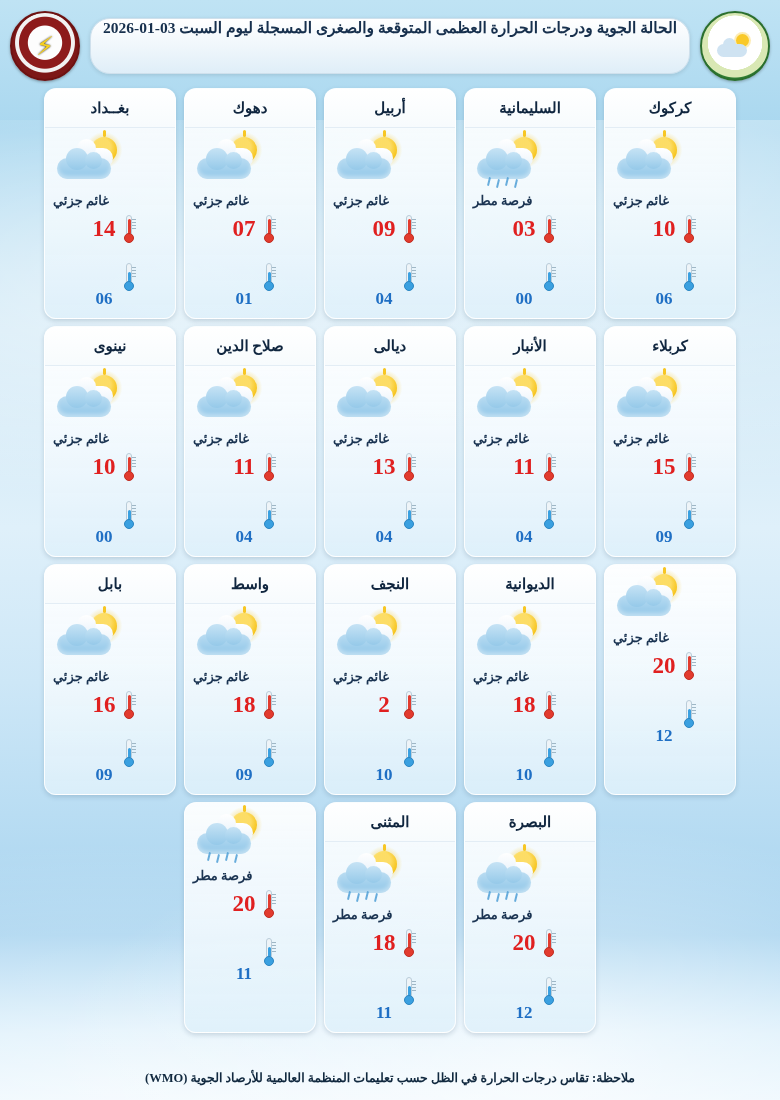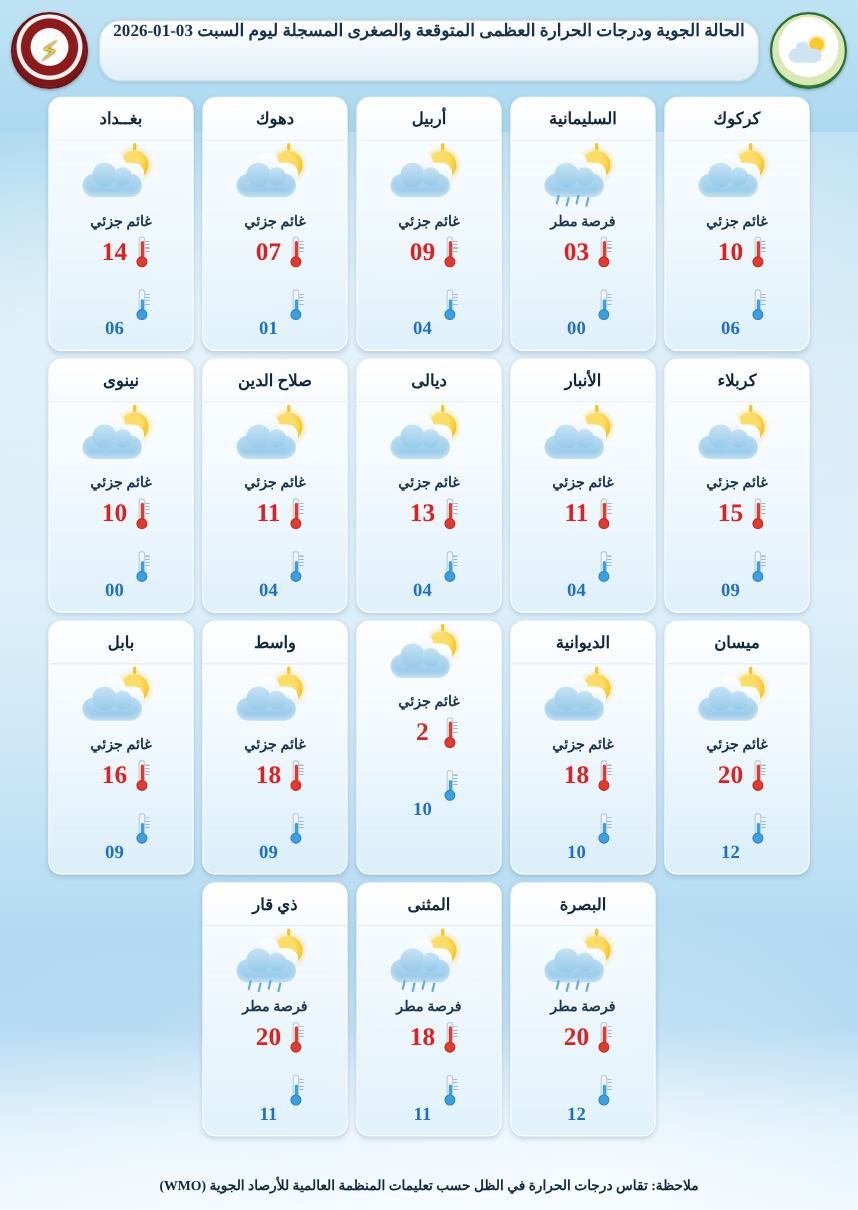--- a/index.html
+++ b/index.html
@@ -113,21 +113,21 @@
     display:flex;align-items:center;justify-content:center;
     background:linear-gradient(180deg,#ffffff 0%,#f7fbfd 100%);
     border-bottom:1px solid rgba(200,220,235,.5);
   }
   .card-title span{
     font-size:15px;font-weight:bold;color:#10263f;
     font-family:"Liberation Serif","DejaVu Serif",serif;
   }
   .card-body{
     padding:6px 8px 9px 8px;
-    display:flex;flex-direction:column;align-items:center;
+    display:flex;flex-direction:column;align-items:flex-end;
   }
 
   
   .wicon{width:78px;height:52px;position:relative;margin:2px 0 2px 0;}
   .wicon .sun{
     position:absolute;right:14px;top:1px;width:26px;height:26px;border-radius:50%;
     background:radial-gradient(circle at 40% 38%,#ffe98a 0 40%,#f7c623 70%,#eeb60f 100%);
   }
   .wicon .sun:before{
     content:"";position:absolute;inset:-6px;border-radius:50%;
@@ -584,23 +584,20 @@
                 <div class="bulb"></div>
               </div>
             <div class="temp-min">00</div>
           </div>
         </div>
       </div>
     </div>
 
     <div class="row">
       <div class="card">
-        <div class="card-title">
-            <span>ميسان</span>
-          </div>
         <div class="card-body">
           <div class="wicon">
             <div class="ray"></div>
               <div class="sun"></div>
               <div class="cloud-back"></div>
               <div class="cloud-main"></div>
           </div>
           <div class="cond">غائم جزئي</div>
           <div class="temp-line">
             <div class="thermo hot">
@@ -650,20 +647,23 @@
                 <div class="fill"></div>
                 <div class="mark"></div>
                 <div class="bulb"></div>
               </div>
             <div class="temp-min">10</div>
           </div>
         </div>
       </div>
 
       <div class="card">
+        <div class="card-title">
+            <span>النجف</span>
+          </div>
         <div class="card-body">
           <div class="wicon">
             <div class="ray"></div>
               <div class="sun"></div>
               <div class="cloud-back"></div>
               <div class="cloud-main"></div>
           </div>
           <div class="cond">غائم جزئي</div>
           <div class="temp-line">
             <div class="thermo hot">
@@ -826,23 +826,20 @@
                 <div class="fill"></div>
                 <div class="mark"></div>
                 <div class="bulb"></div>
               </div>
             <div class="temp-min">11</div>
           </div>
         </div>
       </div>
 
       <div class="card">
-        <div class="card-title">
-            <span>ذي قار</span>
-          </div>
         <div class="card-body">
           <div class="wicon">
             <div class="ray"></div>
               <div class="sun"></div>
               <div class="cloud-back"></div>
               <div class="cloud-main"></div>
             <div class="rain">
                 <i></i>
                 <i></i>
                 <i></i>

